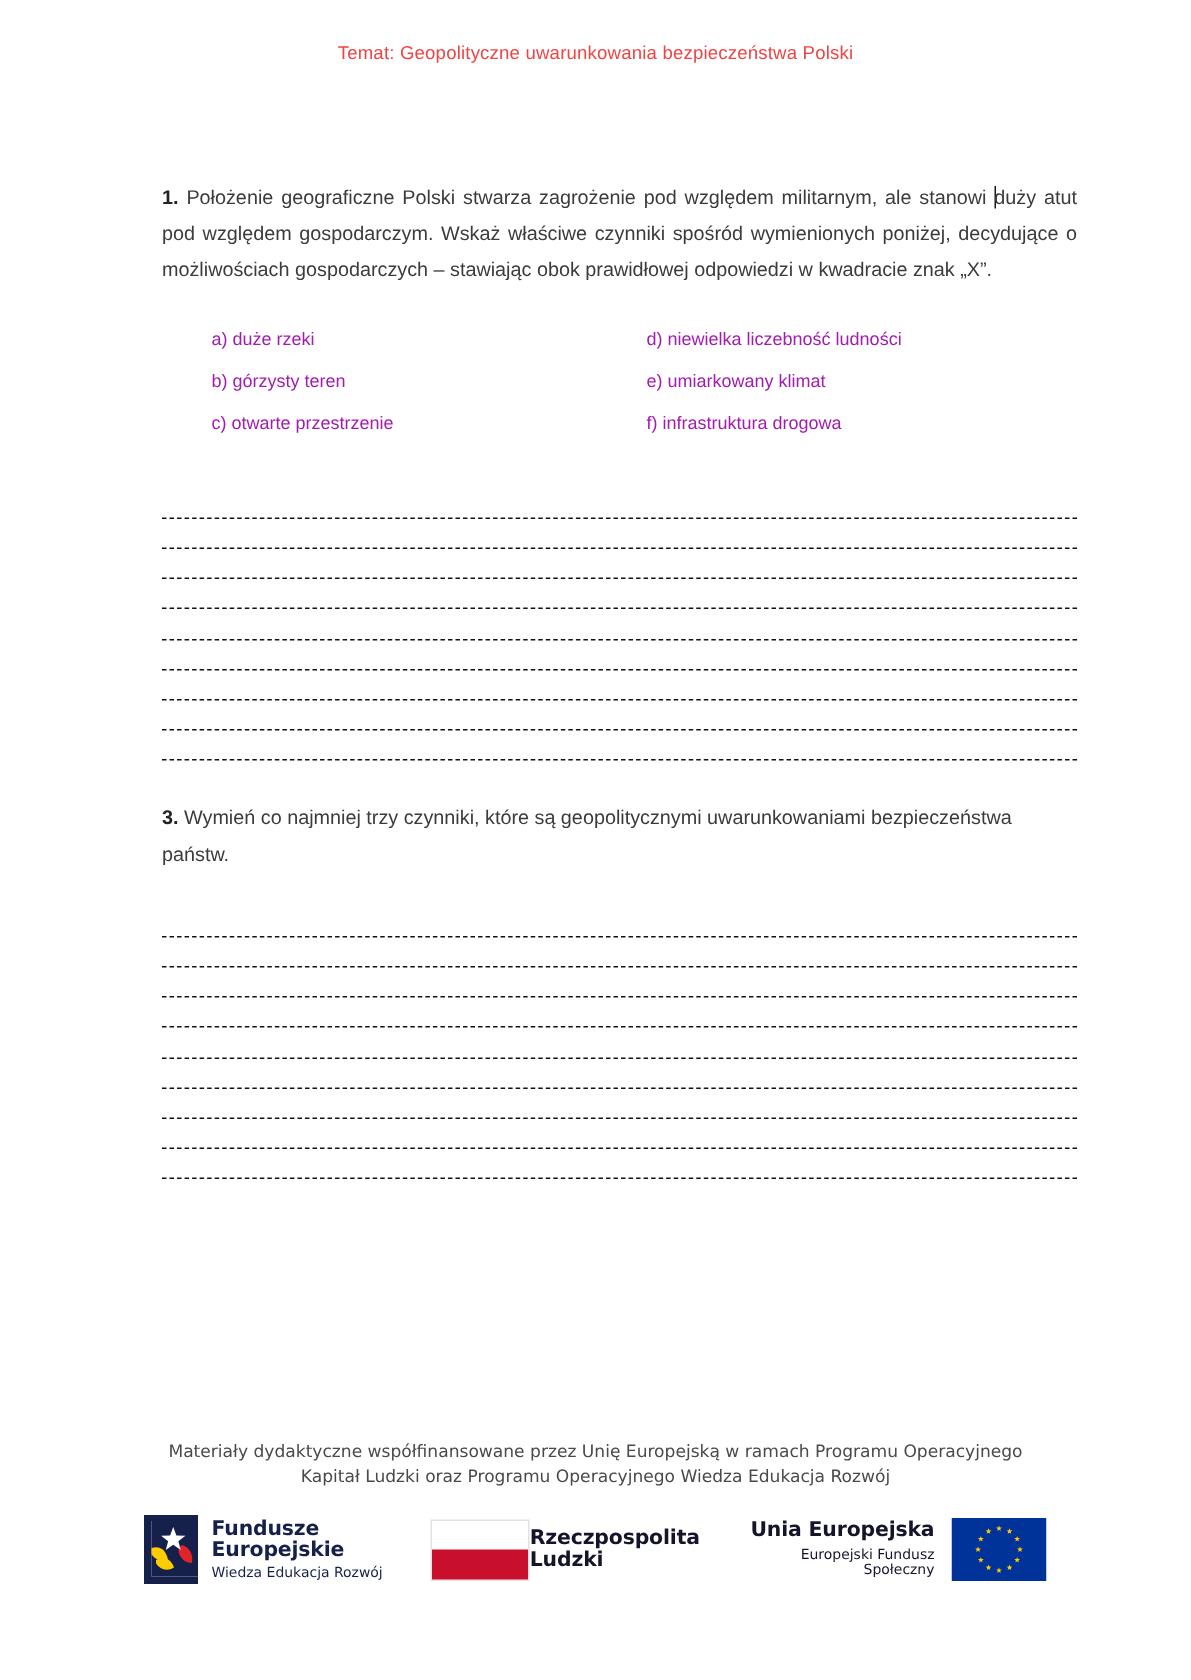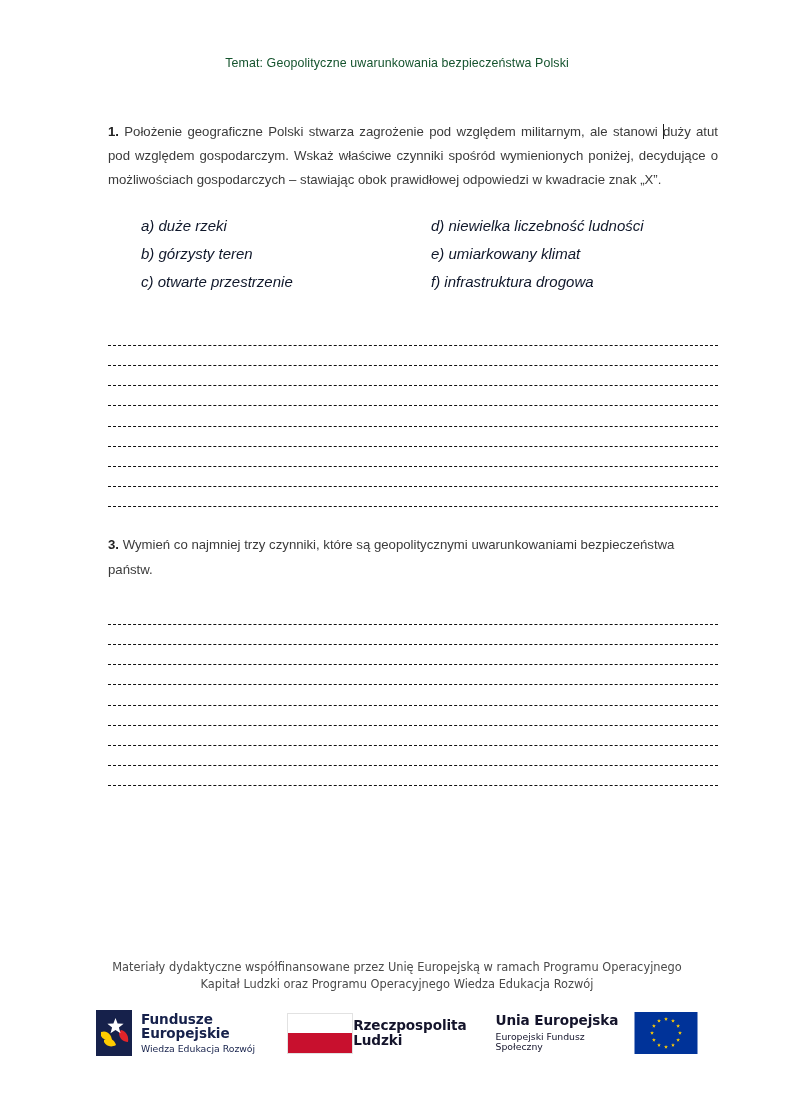--- a/index.html
+++ b/index.html
@@ -23,23 +23,22 @@
   }
 
   
   .doc-header {
     position: absolute;
     top: 28px;
     left: 0;
     width: 100%;
     text-align: center;
     font-size: 12.4px;
-    color: #14532d;
+    color: #ef4444;
     letter-spacing: 0.01em;
-    margin-top: 28px;
   }
 
   
   .content {
     position: absolute;
     top: 120px;
     left: 108px;
     width: 610px;
   }
 
@@ -72,25 +71,24 @@
   
   .options {
     margin-top: 19px;
     display: grid;
     grid-template-columns: 285px 1fr;
     row-gap: 0px;
     padding-left: 33px;
     box-sizing: border-box;
   }
   .option {
-    font-size: 15px;
+    font-size: 12px;
     line-height: 28px;
-    color: #0f172a;
+    color: #a21caf;
     white-space: nowrap;
-    font-style: italic;
   }
   .option.col2 {
     padding-left: 5px;
   }
 
   
   .answer-lines {
     width: 610px;
   }
   .rule {
@@ -180,21 +178,21 @@
   .rp-l1, .rp-l2 {
     font-family: "DejaVu Sans", sans-serif;
     font-weight: bold;
     font-size: 13.6px;
     color: #14142b;
     letter-spacing: -0.1px;
   }
 
   
   .ue-text {
-    text-align: left;
+    text-align: right;
     margin-right: 11px;
     line-height: 1.12;
   }
   .ue-l1 {
     font-family: "DejaVu Sans", sans-serif;
     font-weight: bold;
     font-size: 13.6px;
     color: #14142b;
     letter-spacing: -0.1px;
   }

